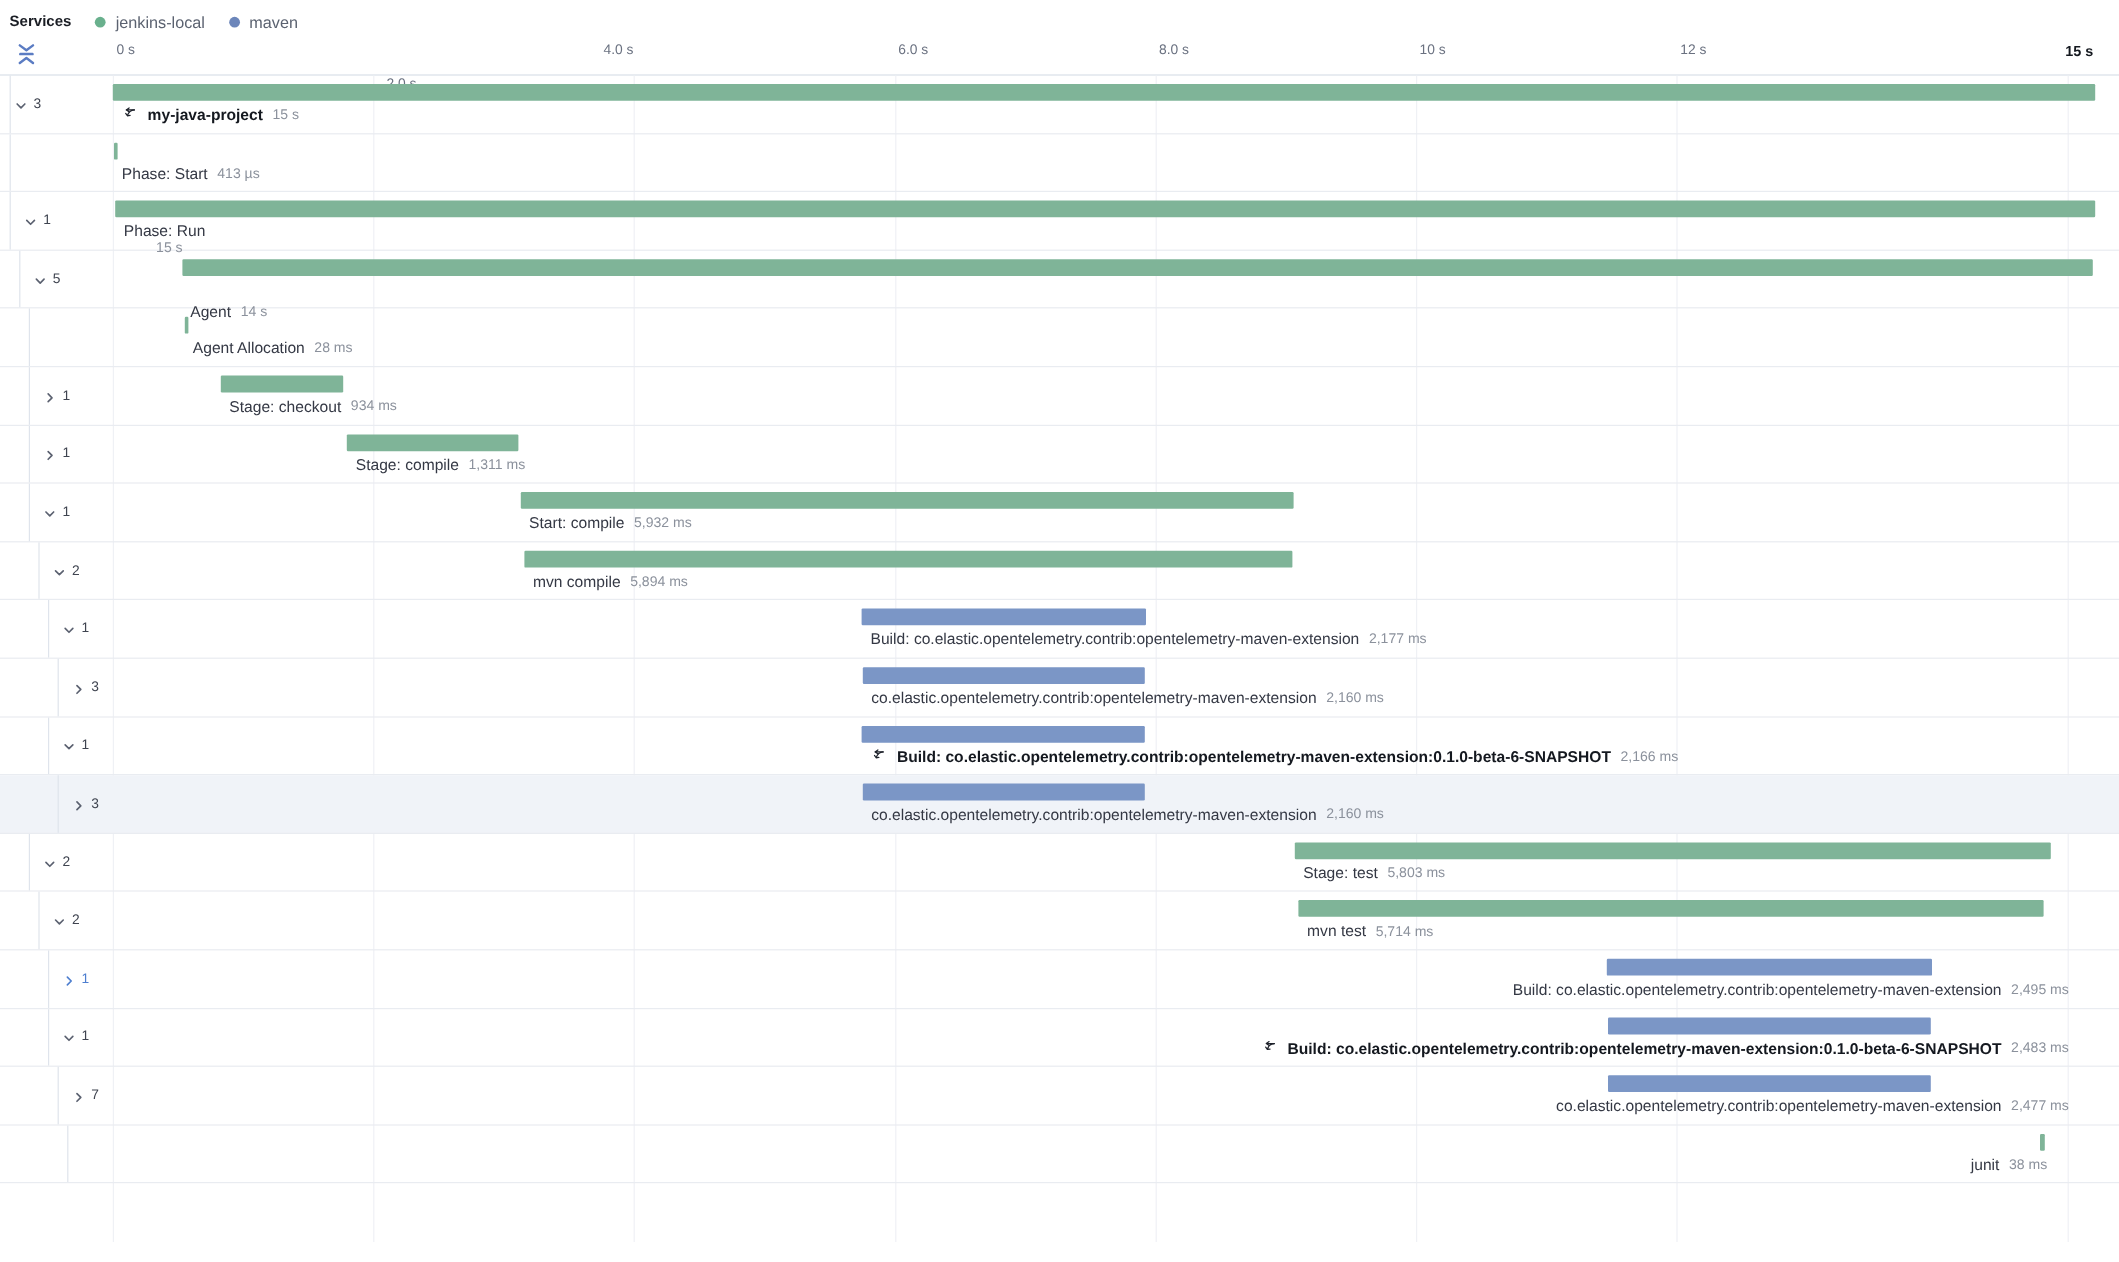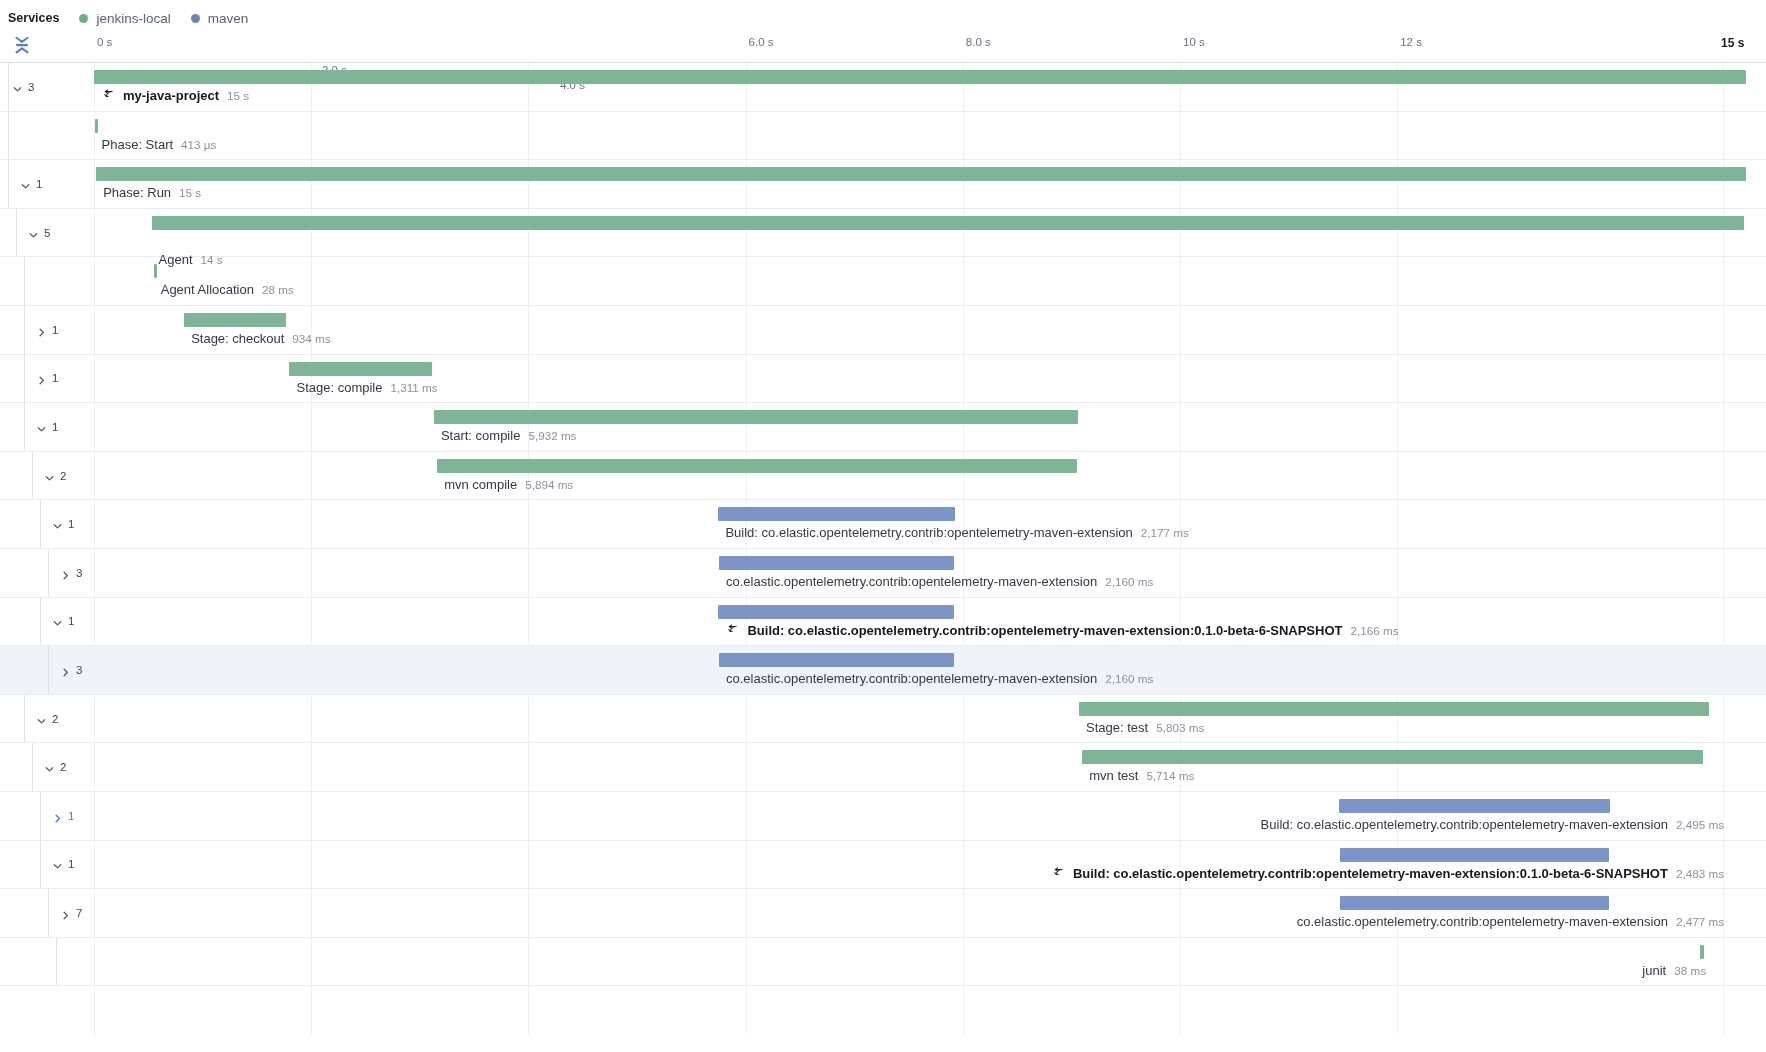--- a/index.html
+++ b/index.html
@@ -66,21 +66,21 @@
     <span class="collapse-btn" title="">
       <svg width="18" height="20" viewBox="0 0 16 16" fill="none">
         <path d="M3.1 1.6 L8 5.2 L12.9 1.6" stroke="#5b7cc3" stroke-width="1.8" stroke-linecap="round" stroke-linejoin="round"></path>
         <rect x="2.6" y="7.1" width="10.8" height="1.9" rx="0.9" fill="#5b7cc3"></rect>
         <path d="M3.1 14.6 L8 11 L12.9 14.6" stroke="#5b7cc3" stroke-width="1.8" stroke-linecap="round" stroke-linejoin="round"></path>
       </svg>
     </span>
 
   <span class="tick" style="left: 97px;">0 s</span>
       <span class="tick" style="left: 322px; margin-top: 28px;">2.0 s</span>
-      <span class="tick" style="left: 560px; margin-top: 43px;">4.0 s</span>
+      <span class="tick" style="left: 503px;">4.0 s</span>
       <span class="tick" style="left: 748.6px; text-align: right;">6.0 s</span>
       <span class="tick" style="left: 965.8px;">8.0 s</span>
       <span class="tick" style="left: 1183px;">10 s</span>
       <span class="tick" style="left: 1400.2px;">12 s</span>
       <span class="tick bold" style="left: 1721px;">15 s</span>
     </div>
 
   <div id="chart">
 
   <div class="gridline" style="left: 94px;"></div>
@@ -117,21 +117,21 @@
           <span class="dur">413 µs</span>
         </span>
       </div>
       <div class="row" style="top: 97.2px; height: 48.6px;">
         <div class="rail" style="left: 8px;"></div>
         <span class="chev" style="left: 20px;"><svg width="11" height="11" viewBox="0 0 12 12" fill="none">
             <path d="M2.5 4 L6 7.5 L9.5 4" stroke="currentColor" stroke-width="1.5" stroke-linecap="round" stroke-linejoin="round"></path>
           </svg></span>
         <span class="count" style="left: 36px;">1</span>
         <div class="bar" style="left: 96.172px; width: 1649.63px; background: rgb(127, 180, 152);"></div>
-        <span class="lbl" style="left: 103.172px;">
+        <span class="lbl" style="left: 103.172px; flex-direction: column;">
           <span class="t">Phase: Run</span>
           <span class="dur">15 s</span>
         </span>
       </div>
       <div class="row" style="top: 145.8px; height: 48.6px;">
         <div class="rail" style="left: 16px;"></div>
         <span class="chev" style="left: 28px;"><svg width="11" height="11" viewBox="0 0 12 12" fill="none">
             <path d="M2.5 4 L6 7.5 L9.5 4" stroke="currentColor" stroke-width="1.5" stroke-linecap="round" stroke-linejoin="round"></path>
           </svg></span>
         <span class="count" style="left: 44px;">5</span>
@@ -263,21 +263,21 @@
           <span class="dur">5,803 ms</span>
         </span>
       </div>
       <div class="row" style="top: 680.4px; height: 48.6px;">
         <div class="rail" style="left: 32px;"></div>
         <span class="chev" style="left: 44px;"><svg width="11" height="11" viewBox="0 0 12 12" fill="none">
             <path d="M2.5 4 L6 7.5 L9.5 4" stroke="currentColor" stroke-width="1.5" stroke-linecap="round" stroke-linejoin="round"></path>
           </svg></span>
         <span class="count" style="left: 60px;">2</span>
         <div class="bar" style="left: 1082.26px; width: 620.54px; background: rgb(127, 180, 152);"></div>
-        <span class="lbl" style="left: 1089.26px;">
+        <span class="lbl" style="left: 1089.26px; align-items: flex-end;">
           <span class="t">mvn test</span>
           <span class="dur">5,714 ms</span>
         </span>
       </div>
       <div class="row" style="top: 729px; height: 48.6px;">
         <div class="rail" style="left: 40px;"></div>
         <span class="chev accent" style="left: 52px;"><svg width="11" height="11" viewBox="0 0 12 12" fill="none">
             <path d="M4.5 2.5 L8 6 L4.5 9.5" stroke="currentColor" stroke-width="1.5" stroke-linecap="round" stroke-linejoin="round"></path>
           </svg></span>
         <span class="count accent" style="left: 68px;">1</span>

